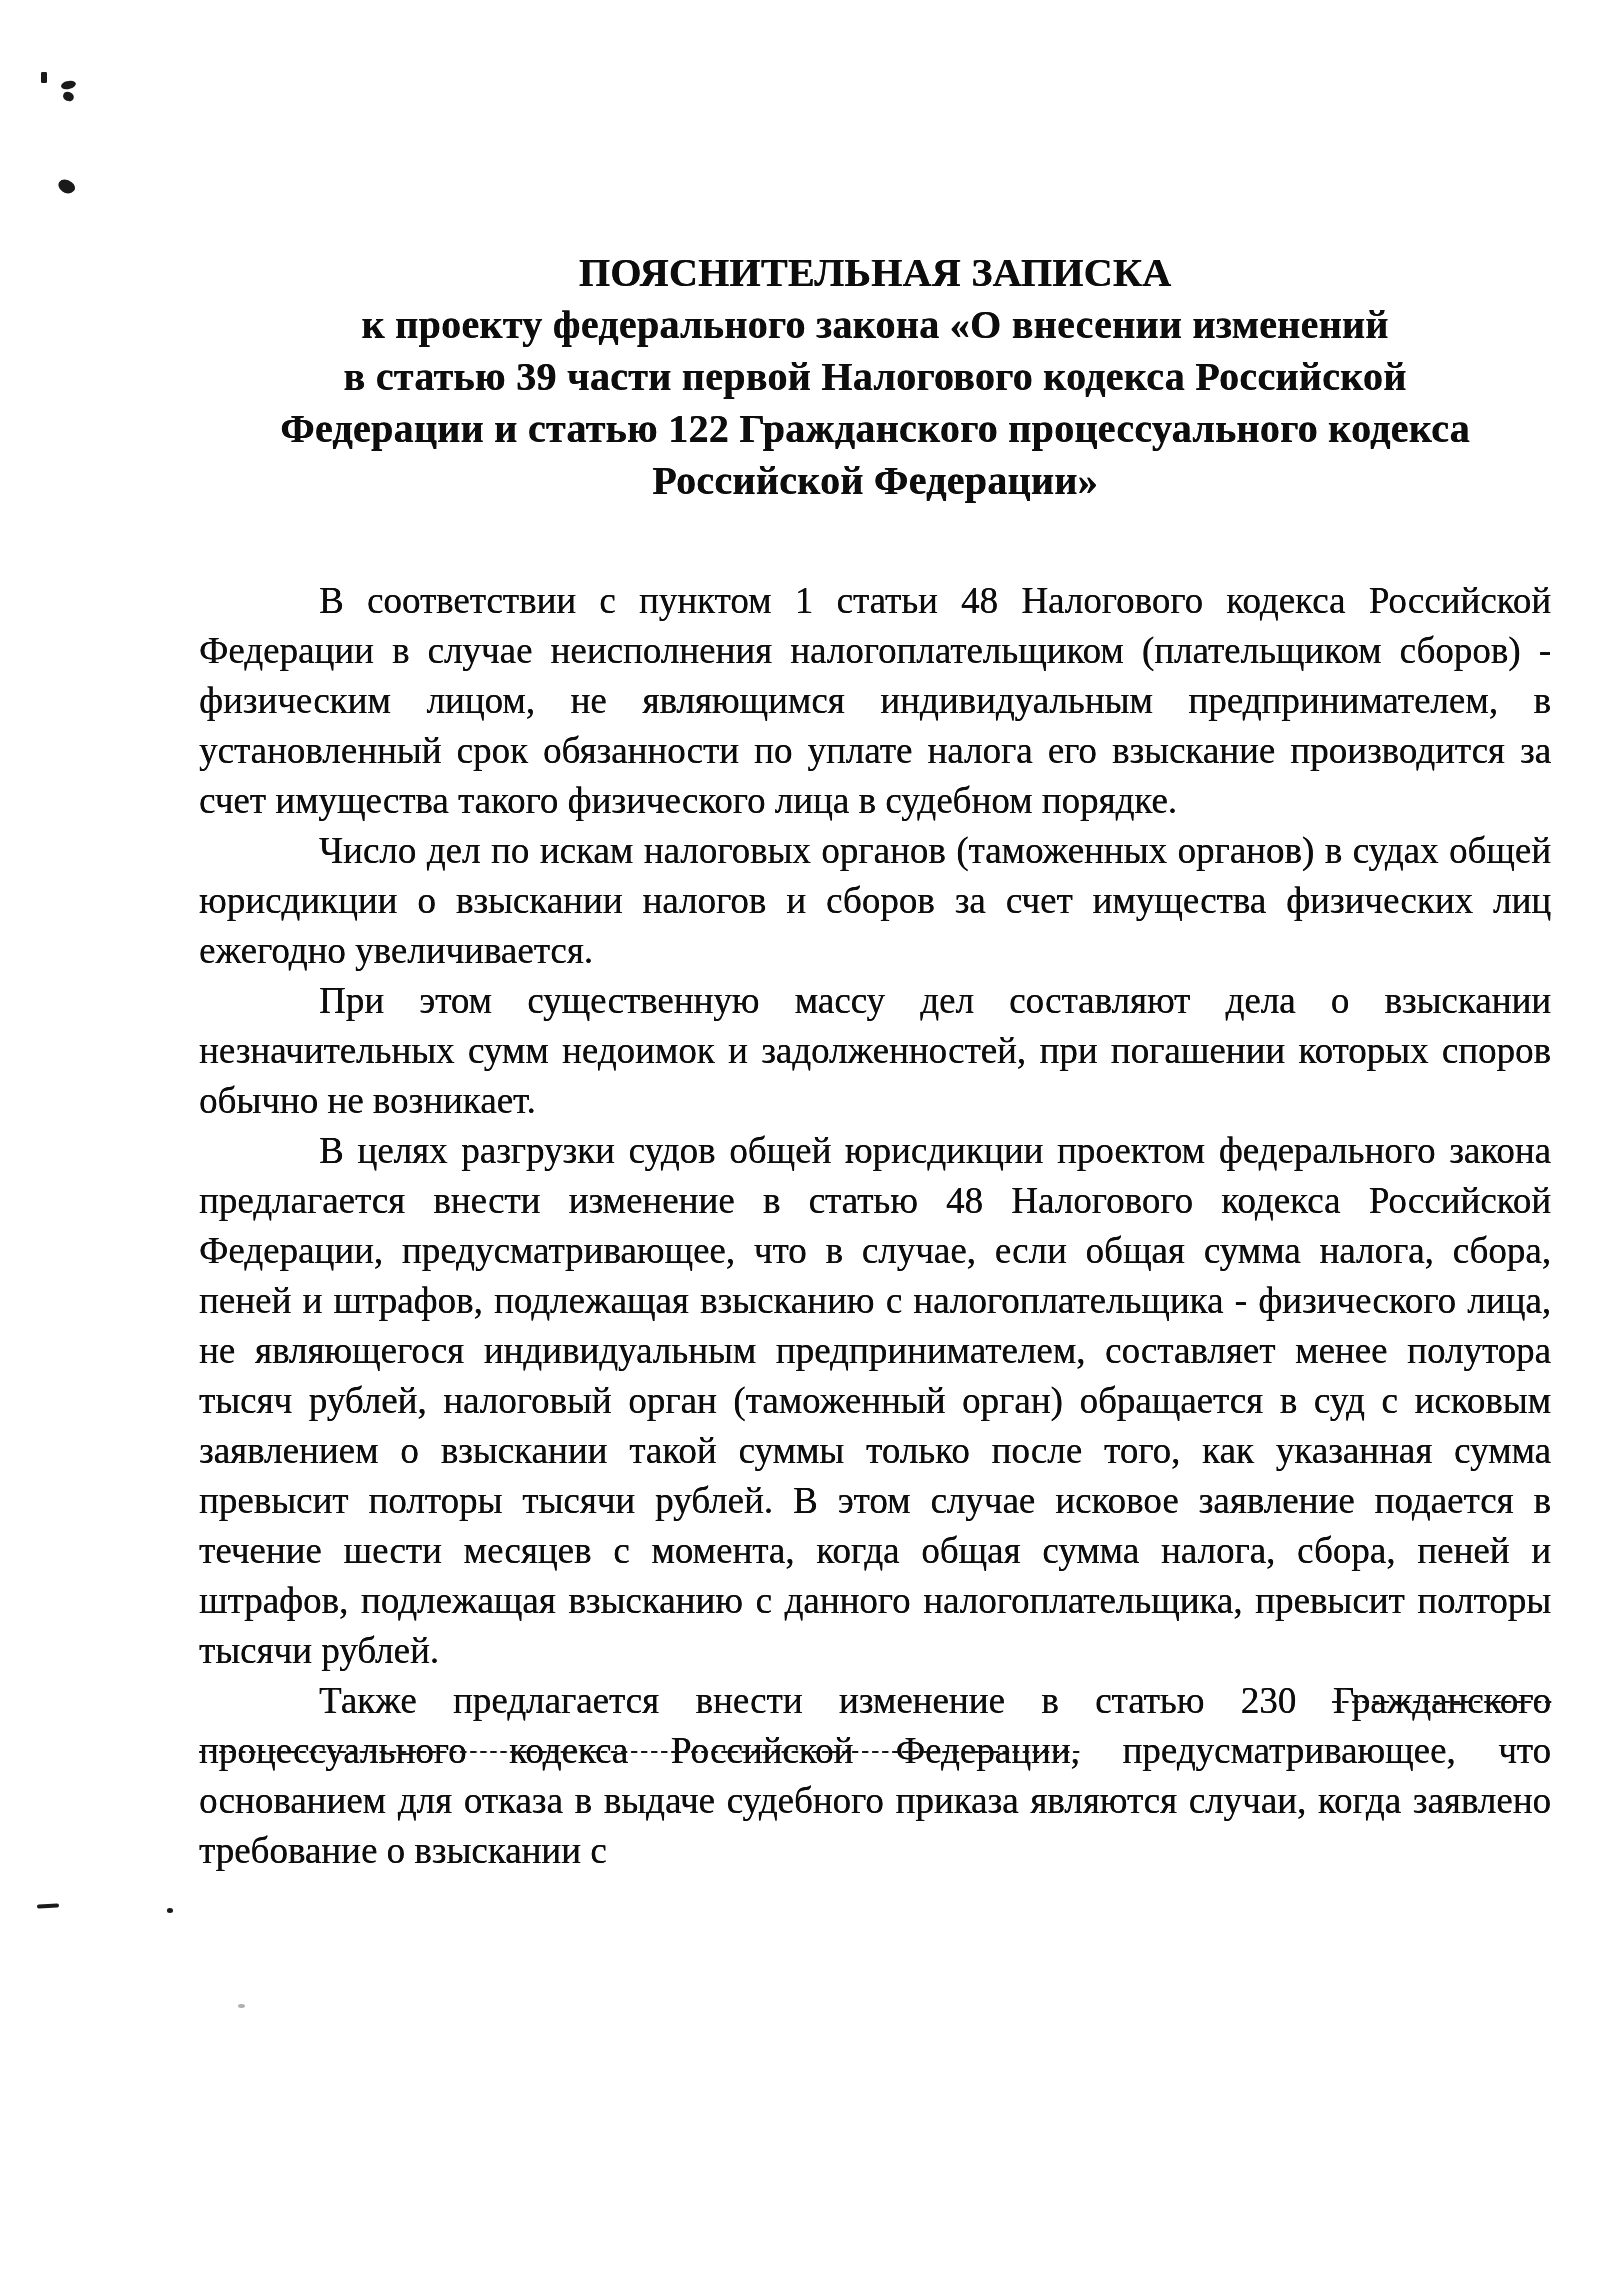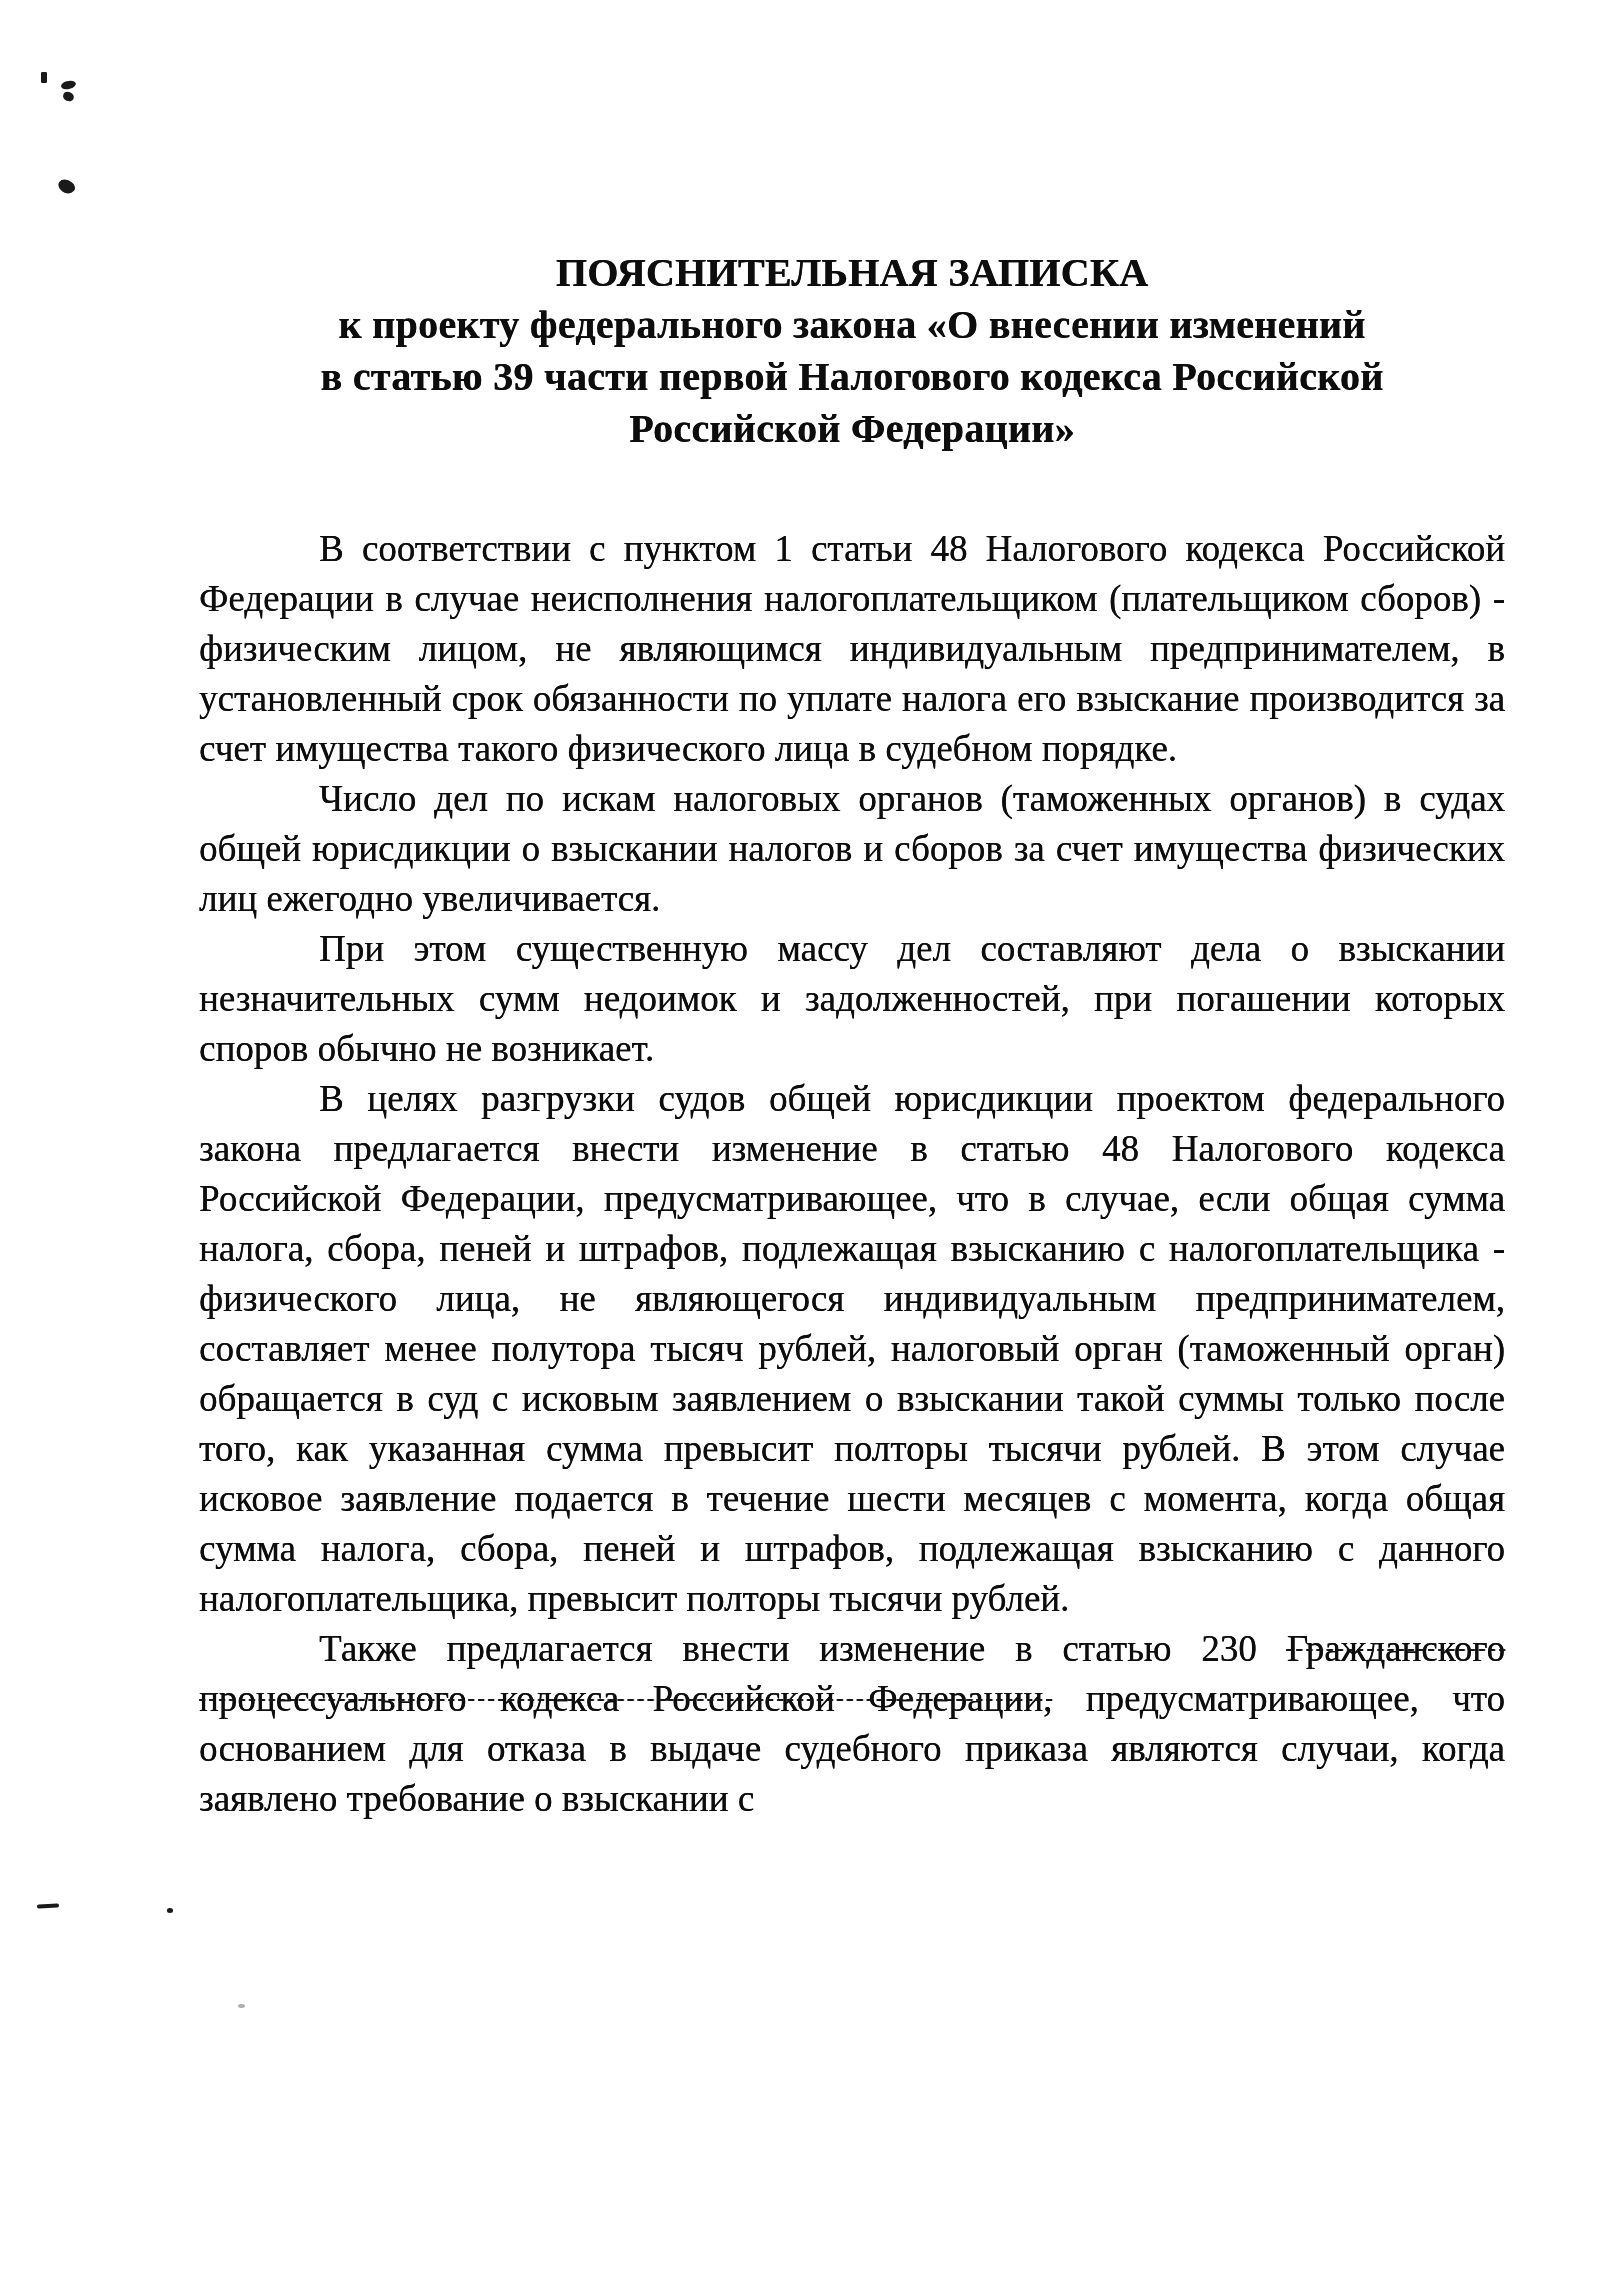--- a/index.html
+++ b/index.html
@@ -10,21 +10,21 @@
     position: relative;
     width: 1622px;
     height: 2273px;
     background: #ffffff;
     color: #0d0d0d;
     font-family: "Liberation Serif", "DejaVu Serif", serif;
     overflow: hidden;
   }
 
   .content {
-    padding: 247px 117px 0 199px; 
+    padding: 247px 71px 0 199px; 
   }
 
   .doc-title {
     text-align: center;
     font-weight: bold;
     font-size: 40px;
     line-height: 52px;
     letter-spacing: 0.3px;
     text-shadow: 0.4px 0 0 currentColor;
   }
@@ -73,20 +73,21 @@
   <div class="speck s5"></div>
   <div class="speck s6"></div>
   <div class="speck s7"></div>
 
   <div class="content">
 
     <header class="doc-title">
       <div class="title-line">ПОЯСНИТЕЛЬНАЯ ЗАПИСКА</div>
       <div class="title-line">к проекту федерального закона «О внесении изменений</div>
       <div class="title-line">в статью 39 части первой Налогового кодекса Российской</div>
+      <div class="title-line">Федерации и статью 122 Гражданского процессуального кодекса</div>
       <div class="title-line">Российской Федерации»</div>
     </header>
 
     <main class="doc-body">
       <p class="para">В соответствии с пунктом 1 статьи 48 Налогового кодекса Российской Федерации в случае неисполнения налогоплательщиком (плательщиком сборов) - физическим лицом, не являющимся индивидуальным предпринимателем, в установленный срок обязанности по уплате налога его взыскание производится за счет имущества такого физического лица в судебном порядке.</p>
       <p class="para">Число дел по искам налоговых органов (таможенных органов) в судах общей юрисдикции о взыскании налогов и сборов за счет имущества физических лиц ежегодно увеличивается.</p>
       <p class="para">При этом существенную массу дел составляют дела о взыскании незначительных сумм недоимок и задолженностей, при погашении которых споров обычно не возникает.</p>
       <p class="para">В целях разгрузки судов общей юрисдикции проектом федерального закона предлагается внести изменение в статью 48 Налогового кодекса Российской Федерации, предусматривающее, что в случае, если общая сумма налога, сбора, пеней и штрафов, подлежащая взысканию с налогоплательщика - физического лица, не являющегося индивидуальным предпринимателем, составляет менее полутора тысяч рублей, налоговый орган (таможенный орган) обращается в суд с исковым заявлением о взыскании такой суммы только после того, как указанная сумма превысит полторы тысячи рублей. В этом случае исковое заявление подается в течение шести месяцев с момента, когда общая сумма налога, сбора, пеней и штрафов, подлежащая взысканию с данного налогоплательщика, превысит полторы тысячи рублей.</p>
       <p class="para"><span>Также предлагается внести изменение в статью 230 </span><span class="struck-artifact">Гражданского процессуального кодекса Российской Федерации,</span><span> предусматривающее, что основанием для отказа в выдаче судебного приказа являются случаи, когда заявлено требование о взыскании с</span></p>
     </main>

